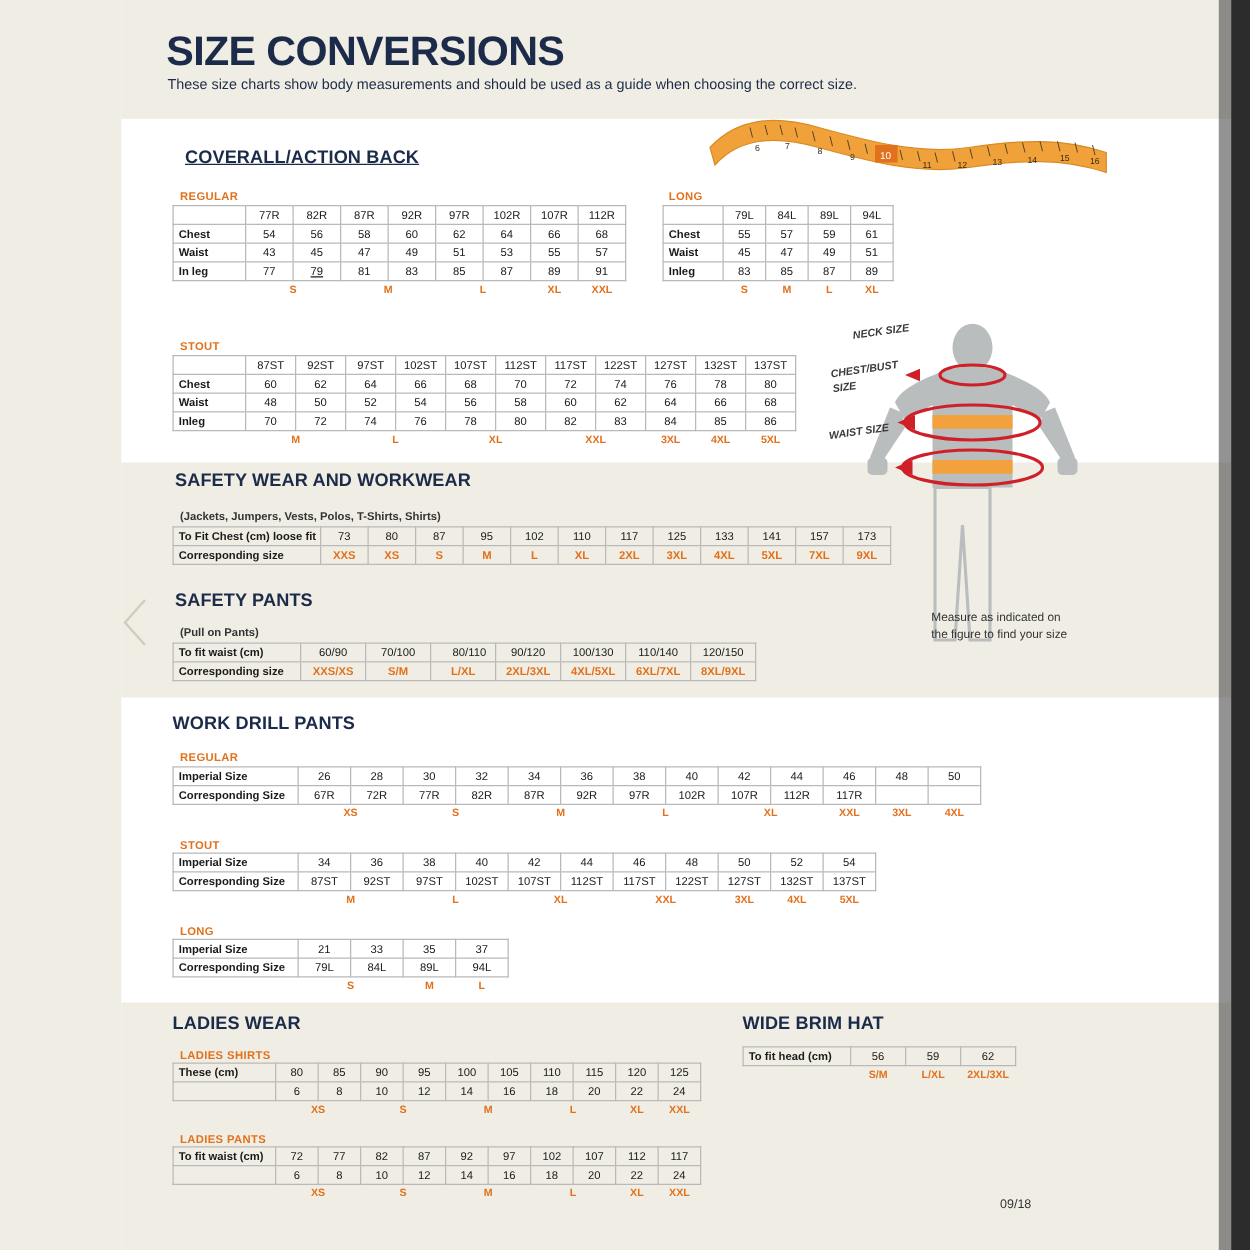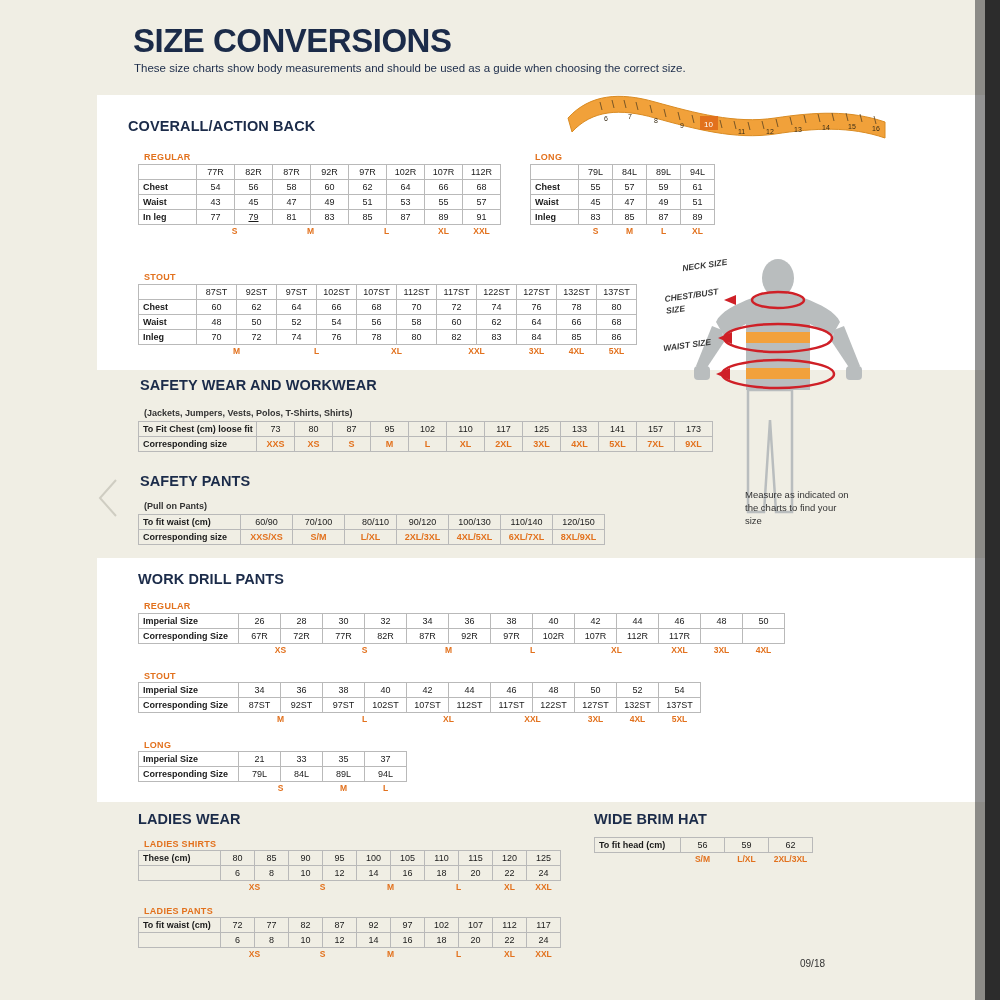--- a/index.html
+++ b/index.html
@@ -178,21 +178,21 @@
         <text x="206" y="46">12</text>
       <text x="234" y="44">13</text>
         <text x="262" y="42">14</text>
         <text x="288" y="41">15</text>
       <text x="312" y="43">16</text>
     </g>
     <rect x="140" y="28" width="18" height="14" fill="#e2711d"></rect>
     <text x="144" y="39" fill="#ffffff" font-size="8" font-family="Liberation Sans, sans-serif">10</text>
   </svg>
 
-  <div class="sect-head" style="left:128px; top:118px;">COVERALL/ACTION BACK</div>
+  <div class="sect-head" style="left:148px; top:118px;text-decoration:underline;">COVERALL/ACTION BACK</div>
   <div class="sub-orange" style="left:144px; top:152px;">REGULAR</div>
 
   <table class="grid" id="tbl-cov-reg" style="left:138px; top:164px;">
       <tbody>
         <tr>
           <td class="lbl" style="width: 58px;"></td>
           <td style="width: 38px;">77R</td>
           <td style="width: 38px;">82R</td>
           <td style="width: 38px;">87R</td>
           <td style="width: 38px;">92R</td>
@@ -448,21 +448,21 @@
     <ellipse cx="118" cy="124" rx="56" ry="14" fill="none" stroke="#cf2027" stroke-width="2.5"></ellipse>
 
     <polygon points="64,50 76,45 76,55" fill="#cf2027"></polygon>
     <polygon points="58,88 72,82 72,94" fill="#cf2027"></polygon>
     <polygon points="56,124 70,118 70,130" fill="#cf2027"></polygon>
   </svg>
 
   <div class="fig-label" style="left:682px; top:260px; transform:rotate(-8deg);">NECK SIZE</div>
   <div class="fig-label" style="left:665px; top:288px; width:70px; transform:rotate(-8deg); line-height:12px;">CHEST/BUST SIZE</div>
   <div class="fig-label" style="left:663px; top:340px; transform:rotate(-8deg);">WAIST SIZE</div>
-  <div class="measure-note" style="width:110px;">Measure as indicated on the charts to find your size</div>
+  <div class="measure-note" style="width:110px;">Measure as indicated on the figure to find your size</div>
 
   <div class="sect-head" style="left:138px; top:571px;">WORK DRILL PANTS</div>
   <div class="sub-orange" style="left:144px; top:601px;">REGULAR</div>
   <table class="grid" id="tbl-drill-reg" style="left:138px; top:613px;">
       <tbody>
         <tr>
           <td class="lbl" style="width: 100px;">Imperial Size</td>
           <td style="width: 42px;">26</td>
           <td style="width: 42px;">28</td>
           <td style="width: 42px;">30</td>

